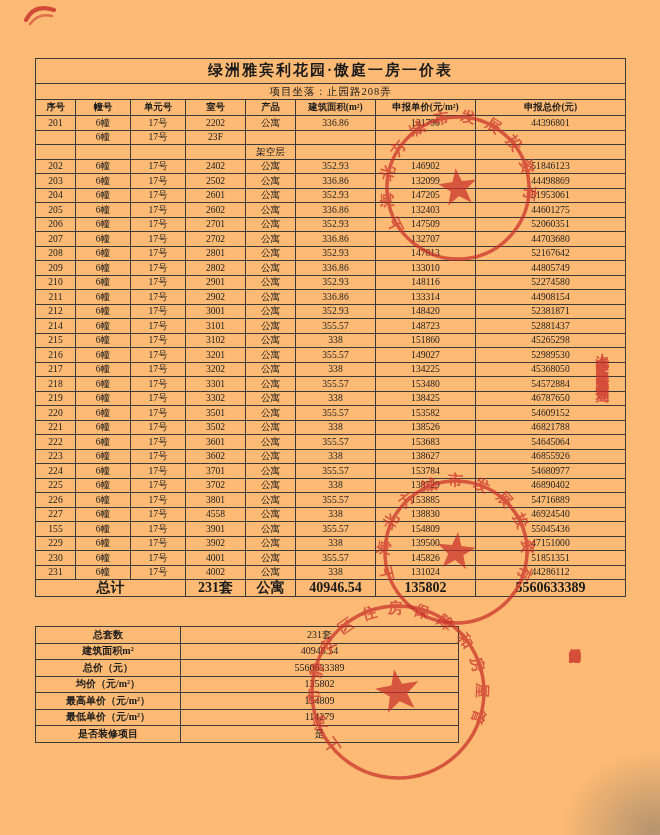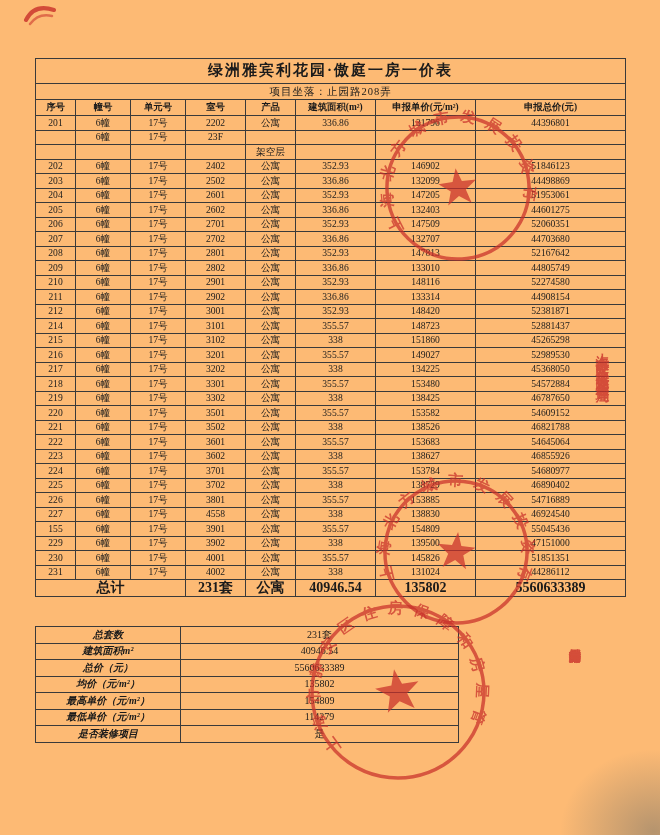--- a/index.html
+++ b/index.html
@@ -34,21 +34,21 @@
   }
   
   .summary-table{
     position:absolute;left:35px;top:626px;width:423px;
     border-collapse:collapse;table-layout:fixed;
   }
   .summary-table td{
     border:1px solid #3a3a3a;padding:0;text-align:center;
     font-size:10px;height:15.5px;line-height:1.05;white-space:nowrap;
   }
-  .summary-table td.sum-label{font-weight:bold;font-style:italic;}
+  .summary-table td.sum-label{font-weight:bold;}
   
   .seal{position:absolute;opacity:.72;pointer-events:none;}
   .seal-ring{fill:none;stroke:var(--seal-color,#c9302a);stroke-width:3.5;}
   .seal-text{fill:var(--seal-color,#c9302a);font-family:"Liberation Serif",serif;font-weight:bold;}
   .seal-star{fill:var(--seal-color,#c9302a);}
   .v-strip{
     position:absolute;writing-mode:vertical-rl;text-orientation:upright;
     color:var(--seal-color,#c9302a);opacity:.78;font-weight:bold;
     pointer-events:none;white-space:nowrap;
   }

